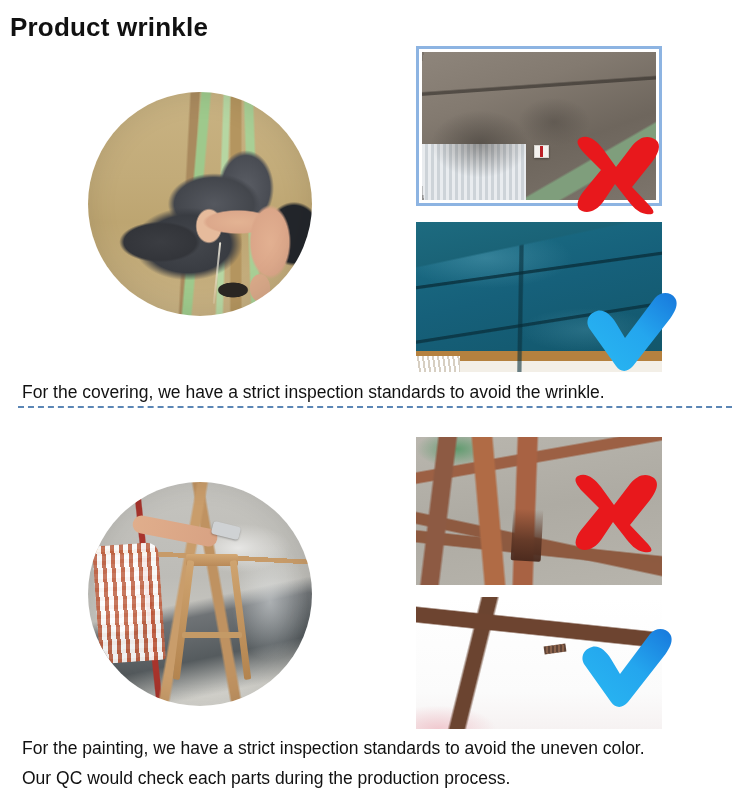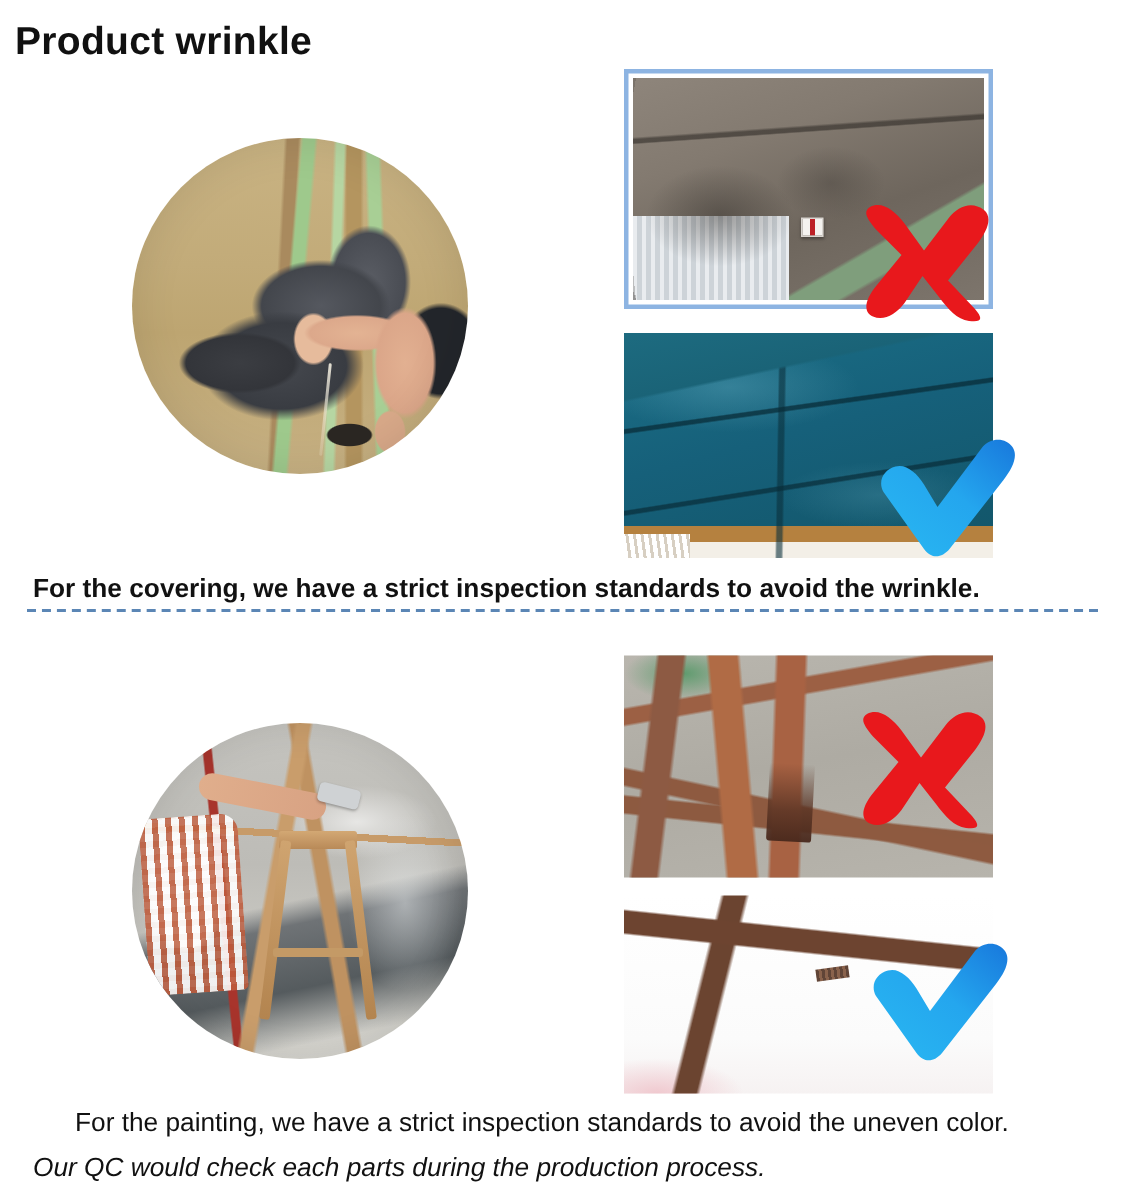--- a/index.html
+++ b/index.html
@@ -331,23 +331,23 @@
 
   
   .caption {
     position: absolute;
     left: 22px;
     font-size: 17.5px;
     color: #111111;
     font-weight: 500;
     white-space: nowrap;
   }
-  #caption-covering { top: 382px; font-weight: bold; }
-  #caption-painting { top: 738px; margin-left: 28px; }
-  #caption-qc       { top: 768px; font-style: italic; }
+  #caption-covering { top: 382px; }
+  #caption-painting { top: 738px; }
+  #caption-qc       { top: 768px; }
 
   #section-divider {
     position: absolute;
     left: 18px;
     top: 406px;
     width: 714px;
     height: 0;
     border-top: 2px dashed #5b86b5;
   }
 </style>

